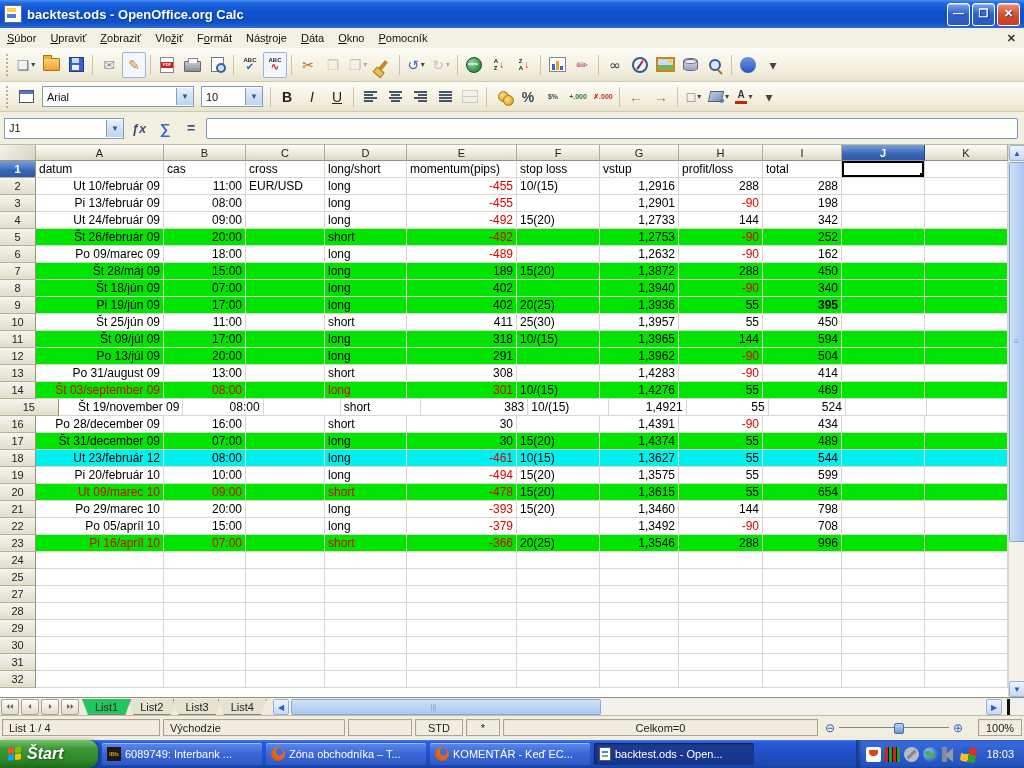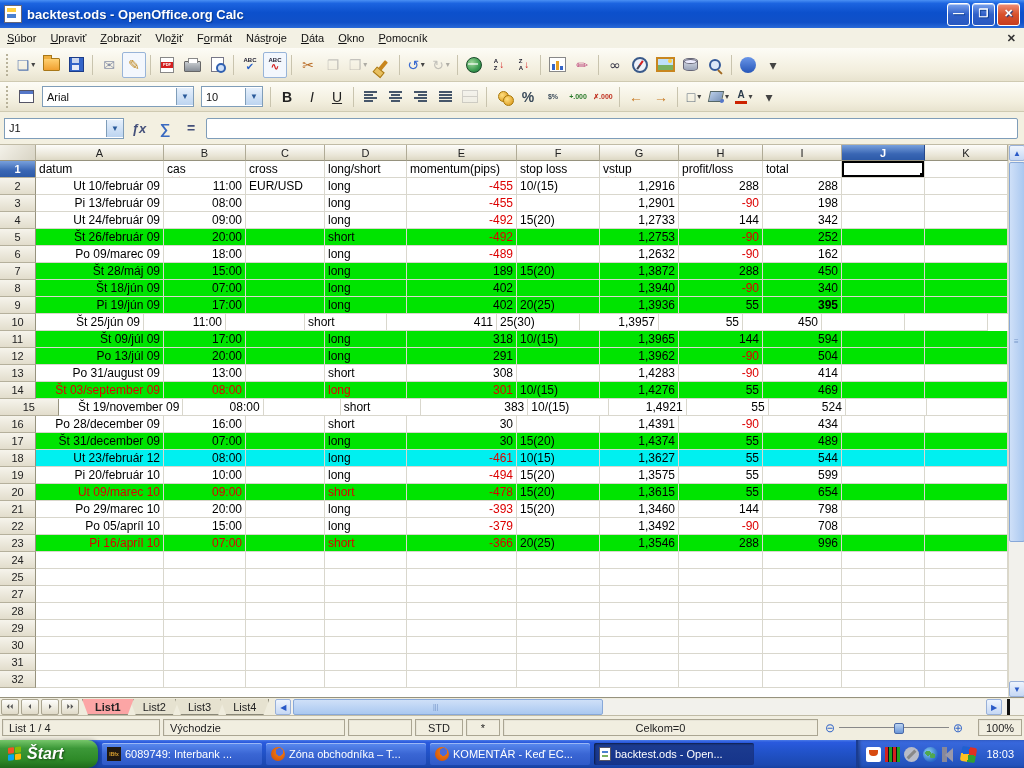--- a/index.html
+++ b/index.html
@@ -130,21 +130,21 @@
     color:#2a5ac8;font-size:8px;display:flex;align-items:center;justify-content:center;}
   .vthumb{position:absolute;left:0;top:17px;width:16px;height:380px;background:linear-gradient(90deg,#cfe0f8,#aac8f0);border:1px solid #88a8d8;border-radius:2px;box-sizing:border-box;}
   .vthumb::after{content:"≡";position:absolute;left:4px;top:46%;font-size:8px;color:#7696c8;}
 
   
   .tabstrip{position:absolute;left:0;top:697px;width:1024px;height:18px;background:#efecdd;border-top:1px solid #96927e;display:flex;align-items:center;}
   .navbtn{width:16px;height:14px;margin:0 1px;background:linear-gradient(180deg,#fdfdfb,#e0dbc8);border:1px solid #aaa590;border-radius:2px;
     font-size:7px;color:#555;display:flex;align-items:center;justify-content:center;}
   .tab{height:15px;margin-left:-4px;padding:0 12px;background:#e6e2d0;border:1px solid #8a8878;border-top:none;
     clip-path:polygon(0 0,100% 0,calc(100% - 6px) 100%,6px 100%);font-size:11px;color:#222;display:flex;align-items:center;}
-  .tab.active{background:#fca5a5;font-weight:bold;z-index:2;}
+  .tab.active{background:#22c55e;font-weight:normal;z-index:2;}
   .hscroll{flex:1;height:16px;margin-left:6px;position:relative;background:#f2f1ec;}
   .hbtn{position:absolute;top:0;width:16px;height:16px;background:linear-gradient(180deg,#eef4fd,#c6d8f4);border:1px solid #98b0d8;border-radius:2px;box-sizing:border-box;color:#2a5ac8;font-size:8px;display:flex;align-items:center;justify-content:center;}
   .hthumb{position:absolute;top:0;height:16px;background:linear-gradient(180deg,#cfe0f8,#aac8f0);border:1px solid #88a8d8;border-radius:2px;box-sizing:border-box;}
   .hthumb::after{content:"|||";position:absolute;left:45%;top:3px;font-size:7px;color:#7696c8;}
   .splitbar{position:absolute;top:0;width:3px;height:16px;background:#111;}
 
   
   .statusbar{position:absolute;left:0;top:715px;width:1024px;height:25px;background:#f1eee0;border-top:1px solid #c0bba6;font-size:11px;color:#222;}
   .sfield{position:absolute;top:3px;height:17px;border:1px solid #aaa592;box-shadow:inset 1px 1px 0 rgba(0,0,0,.04);display:flex;align-items:center;padding:0 6px;box-sizing:border-box;}
   .zoomctl{position:absolute;top:3px;height:17px;display:flex;align-items:center;gap:4px;}
@@ -560,21 +560,21 @@
         <span class="cell bg-g ar" style="width: 110px;">402</span>
         <span class="cell bg-g" style="width: 83px;">20(25)</span>
         <span class="cell bg-g ar" style="width: 79px;">1,3936</span>
         <span class="cell bg-g ar" style="width: 84px;">55</span>
         <span class="cell bg-g ar" style="width: 79px; font-weight: bold;">395</span>
         <span class="cell bg-g" style="width: 83px;"></span>
         <span class="cell bg-g" style="width: 83px;"></span>
       </div>
       <div class="grow">
         <span class="cell rh" style="width: 36px;">10</span>
-        <span class="cell ar" style="width: 108px; padding-left: 44px;">Št 25/jún 09</span>
+        <span class="cell ar" style="width: 128px; padding-left: 44px;">Št 25/jún 09</span>
         <span class="cell ar" style="width: 82px;">11:00</span>
         <span class="cell" style="width: 79px;"></span>
         <span class="cell" style="width: 82px;">short</span>
         <span class="cell ar" style="width: 110px;">411</span>
         <span class="cell" style="width: 83px;">25(30)</span>
         <span class="cell ar" style="width: 79px;">1,3957</span>
         <span class="cell ar" style="width: 84px;">55</span>
         <span class="cell ar" style="width: 79px;">450</span>
         <span class="cell" style="width: 83px;"></span>
         <span class="cell" style="width: 83px;"></span>

